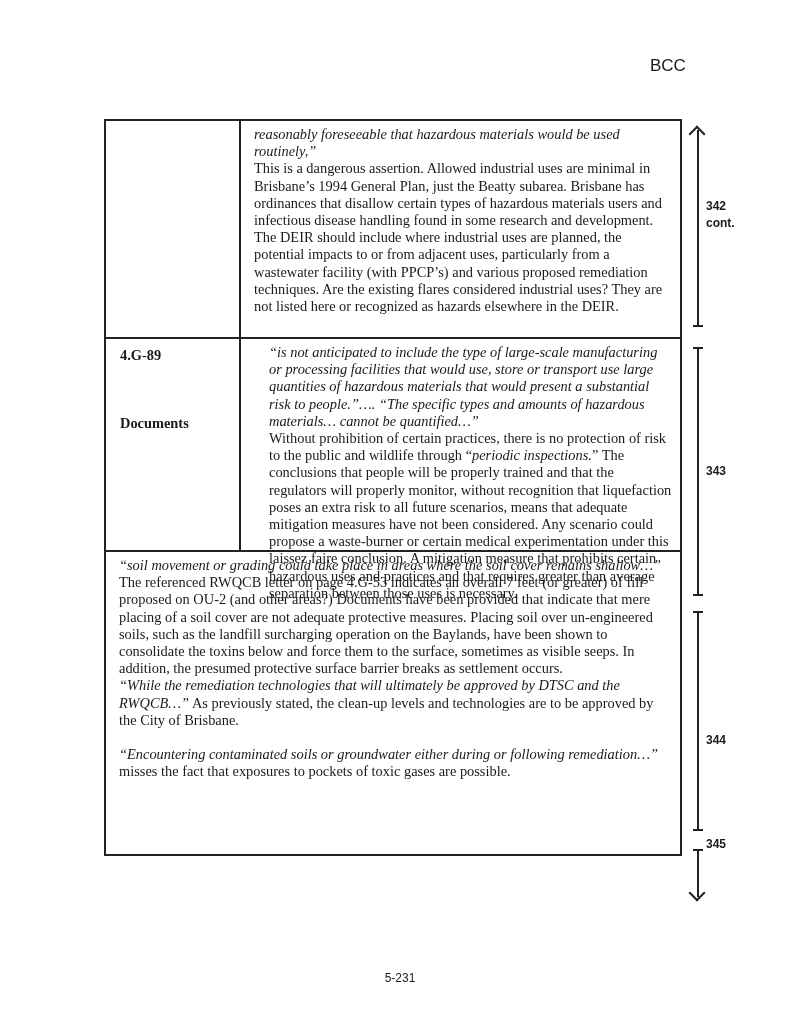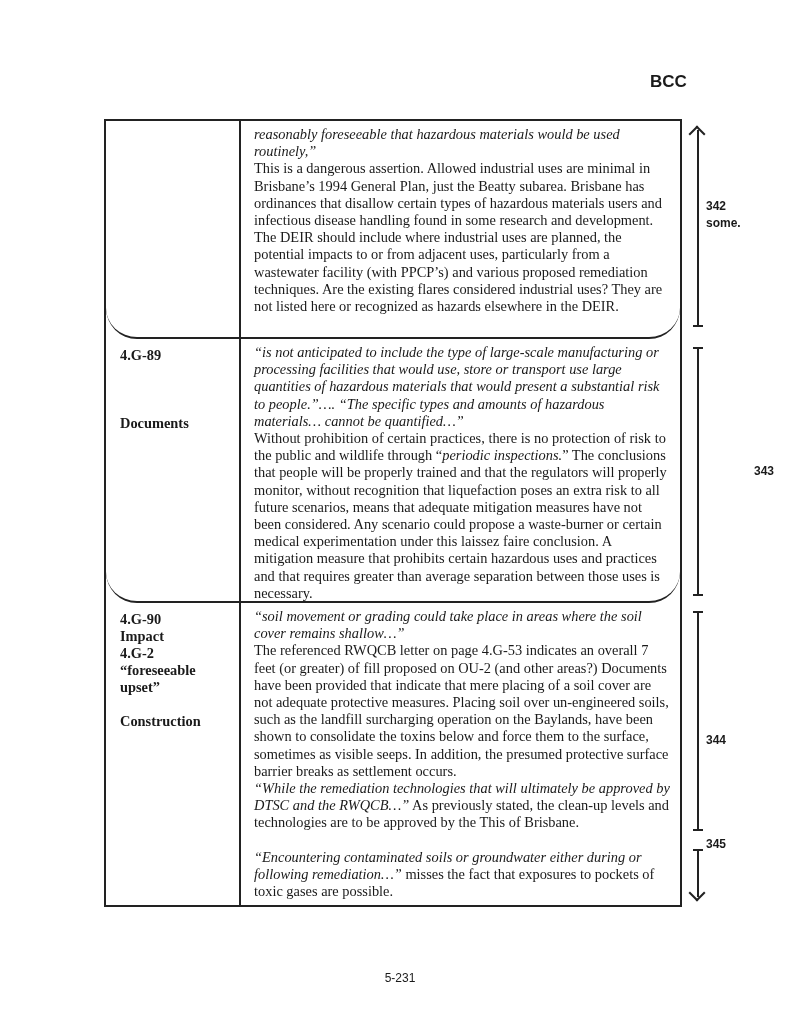--- a/index.html
+++ b/index.html
@@ -1,22 +1,22 @@
 <!DOCTYPE html>
 <html><head>
 <meta charset="utf-8">
 <style>
   html, body { margin:0; padding:0; background:#ffffff; }
   body { width:800px; height:1034px; position:relative; overflow:hidden; font-family:"Liberation Serif", serif; color:#1a1a1a; }
-  .header-code { position:absolute; left:650px; top:56px; font-family:"Liberation Sans", sans-serif; font-weight:bold; font-size:17px;margin-top:16px; }
+  .header-code { position:absolute; left:650px; top:56px; font-family:"Liberation Sans", sans-serif; font-weight:normal; font-size:17px; }
   .doc-table { position:absolute; left:104px; top:119px; width:578px; border:2px solid #222; box-sizing:border-box; }
-  .row { display:flex; border-bottom:2px solid #222; box-sizing:border-box;border-radius:31px; }
+  .row { display:flex; border-bottom:2px solid #222; box-sizing:border-box; }
   .row:last-child { border-bottom:none; }
   .row.r1 { height:218px; }
-  .row.r2 { height:264px; }
+  .row.r2 { height:213px;gap:15px; }
   .row.r3 { height:302px; }
   .cell-left { width:135px; border-right:2px solid #222; box-sizing:border-box; padding:8px 0 0 14px; font-weight:bold; font-size:14.4px; line-height:17px; }
   .cell-right { flex:1; padding:5px 8px 0 13px; font-size:14.4px; line-height:17.2px; }
   .cell-left .gap { height:34px; }
   .cell-left .gap2 { height:17px; }
   em { font-style:italic; }
   .para-gap { height:17px; }
   .bracket { position:absolute; width:2px; background:#222; left:697px; }
   .tick { position:absolute; width:10px; height:2px; background:#222; left:-4px; }
   .arrow-up { position:absolute; left:-6px; top:-2px; width:10px; height:10px; border-left:2px solid #222; border-top:2px solid #222; transform:rotate(45deg); transform-origin:center; }
@@ -47,51 +47,43 @@
         <div class="gap2"></div>
       <div>Documents</div>
     </div>
     <div class="cell-right">
       <em>“is not anticipated to include the type of large-scale manufacturing or processing facilities that would use, store or transport use large quantities of hazardous materials that would present a substantial risk to people.”…. “The specific types and amounts of hazardous materials… cannot be quantified…”</em><br>
       <span>Without prohibition of certain practices, there is no protection of risk to the public and wildlife through “</span><em>periodic inspections.</em><span>”  The conclusions that people will be properly trained and that the regulators will properly monitor, without recognition that liquefaction poses an extra risk to all future scenarios, means that adequate mitigation measures have not been considered.  Any scenario could propose a waste-burner or certain medical experimentation under this laissez faire conclusion. A mitigation measure that prohibits certain hazardous uses and practices and that requires greater than average separation between those uses is necessary.</span>
     </div>
   </div>
 
   <div class="row r3">
-    <div class="cell-left">
-      <div>4.G-90</div>
-      <div>Impact</div>
-      <div>4.G-2</div>
-      <div style="width:90px;">“foreseeable upset”</div>
-      <div class="gap2"></div>
-      <div>Construction</div>
-    </div>
     <div class="cell-right">
       <em>“soil movement or grading could take place in areas where the soil cover remains shallow…”</em><br>
       <span>The referenced RWQCB letter on page 4.G-53 indicates an overall 7 feet (or greater) of fill proposed on OU-2 (and other areas?) Documents have been provided that indicate that mere placing of a soil cover are not adequate protective measures.  Placing soil over un-engineered soils, such as the landfill surcharging operation on the Baylands, have been shown to consolidate the toxins below and force them to the surface, sometimes as visible seeps.  In addition, the presumed protective surface barrier breaks as settlement occurs.</span><br>
-      <em>“While the remediation technologies that will ultimately be approved by DTSC and the RWQCB…”</em><span> As previously stated, the clean-up levels and technologies are to be approved by the This of Brisbane.</span>
+      <em>“While the remediation technologies that will ultimately be approved by DTSC and the RWQCB…”</em><span> As previously stated, the clean-up levels and technologies are to be approved by the City of Brisbane.</span>
       <div class="para-gap"></div>
       <em>“Encountering contaminated soils or groundwater either during or following remediation…”</em><span> misses the fact that exposures to pockets of toxic gases are possible.</span>
     </div>
   </div>
 </div>
 
 <div class="bracket" style="top:130px; height:197px;">
   <div class="arrow-up"></div>
   <div class="tick" style="bottom:0;"></div>
 </div>
 <div class="b-label" style="top:198px;">
-  <span>342</span><br><span>some.</span>
+  <span>342</span><br><span>cont.</span>
 </div>
 
 <div class="bracket" style="top:347px; height:249px;">
   <div class="tick" style="top:0;"></div>
   <div class="tick" style="bottom:0;"></div>
 </div>
-<div class="b-label" style="top:463px;margin-left:48px;">343</div>
+<div class="b-label" style="top:463px;">343</div>
 
 <div class="bracket" style="top:611px; height:220px;">
   <div class="tick" style="top:0;"></div>
   <div class="tick" style="bottom:0;"></div>
 </div>
 <div class="b-label" style="top:732px;">344</div>
 
 <div class="bracket" style="top:849px; height:48px;">
   <div class="tick" style="top:0;"></div>
   <div class="arrow-down"></div>

